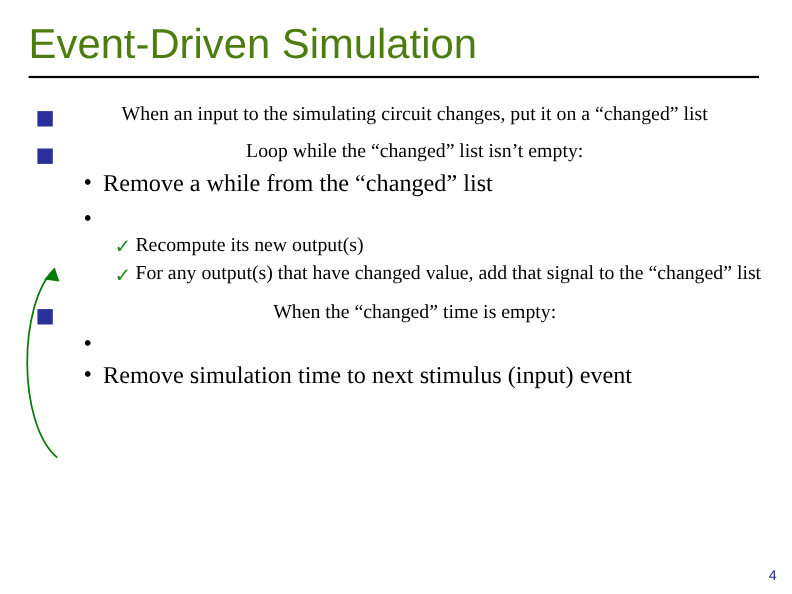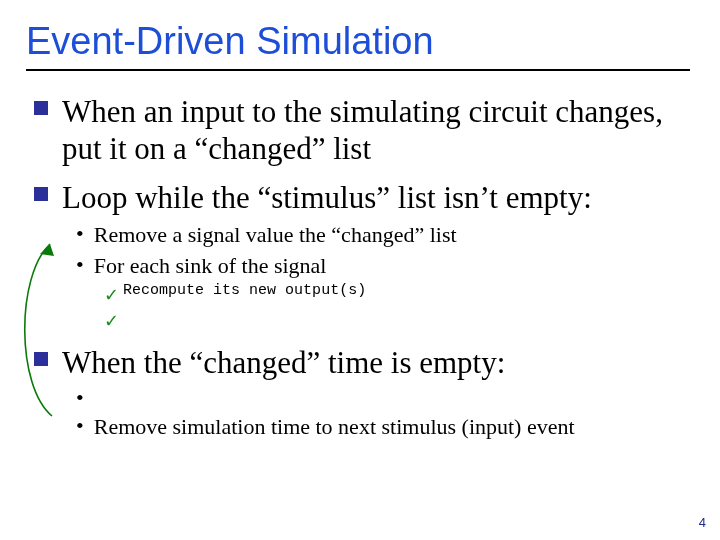--- a/index.html
+++ b/index.html
@@ -8,21 +8,21 @@
     height: 540px;
     background: #fff;
     font-family: "Times New Roman", Times, serif;
     color: #000;
     position: relative;
     overflow: hidden;
   }
   .title {
     font-family: Arial, Helvetica, sans-serif;
     font-size: 38px;
-    color: #1d4ed8;
+    color: #4d7c0f;
     padding: 20px 0 4px 26px;
     font-weight: normal;
   }
   .title-rule {
     border: none;
     border-top: 2px solid #000;
     margin: 2px 30px 6px 26px;
   }
   .content {
     padding: 4px 28px 0 16px;
@@ -33,23 +33,24 @@
     margin-top: 12px;
   }
   .sq {
     width: 14px;
     height: 14px;
     background: #2a2f9a;
     flex: 0 0 14px;
     margin: 8px 14px 0 18px;
   }
   .lvl1-text {
-    font-size: 31px;
+    font-size: 18px;
     line-height: 1.2;
     flex: 1;
+    text-align: center;
   }
   .lvl2 {
     display: flex;
     align-items: flex-start;
     margin-top: 4px;
     padding-left: 60px;
   }
   .dot {
     font-size: 22px;
     line-height: 1;
@@ -67,24 +68,23 @@
     margin-top: 2px;
     padding-left: 88px;
   }
   .check {
     color: #1a8a1a;
     font-size: 18px;
     margin: 2px 4px 0 0;
     flex: 0 0 auto;
   }
   .lvl3-text {
-    font-size: 15px;
+    font-size: 18px;
     line-height: 1.25;
     flex: 1;
-    font-family: Liberation Mono, monospace;
   }
   .arrow {
     position: absolute;
     left: 22px;
     top: 236px;
     width: 60px;
     height: 190px;
     pointer-events: none;
   }
   .pagenum {
@@ -104,38 +104,38 @@
 
 <div class="content">
 
   <div class="lvl1">
     <div class="sq"></div>
     <div class="lvl1-text">When an input to the simulating circuit changes, put it on a “changed” list</div>
   </div>
 
   <div class="lvl1">
     <div class="sq"></div>
-    <div class="lvl1-text">Loop while the “stimulus” list isn’t empty:</div>
+    <div class="lvl1-text">Loop while the “changed” list isn’t empty:</div>
   </div>
 
   <div class="lvl2">
     <div class="dot">•</div>
-    <div class="lvl2-text">Remove a signal value the “changed” list</div>
+    <div class="lvl2-text">Remove a while from the “changed” list</div>
   </div>
   <div class="lvl2">
     <div class="dot">•</div>
-    <div class="lvl2-text">For each sink of the signal</div>
   </div>
 
   <div class="lvl3">
     <div class="check">✓</div>
     <div class="lvl3-text">Recompute its new output(s)</div>
   </div>
   <div class="lvl3">
     <div class="check">✓</div>
+    <div class="lvl3-text">For any output(s) that have changed value, add that signal to the “changed” list</div>
   </div>
 
   <div class="lvl1">
     <div class="sq"></div>
     <div class="lvl1-text">When the “changed” time is empty:</div>
   </div>
 
   <div class="lvl2">
     <div class="dot">•</div>
   </div>

